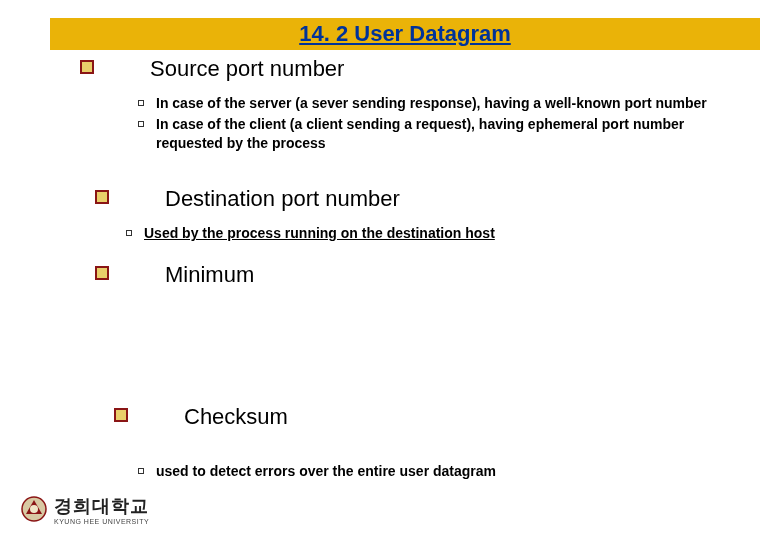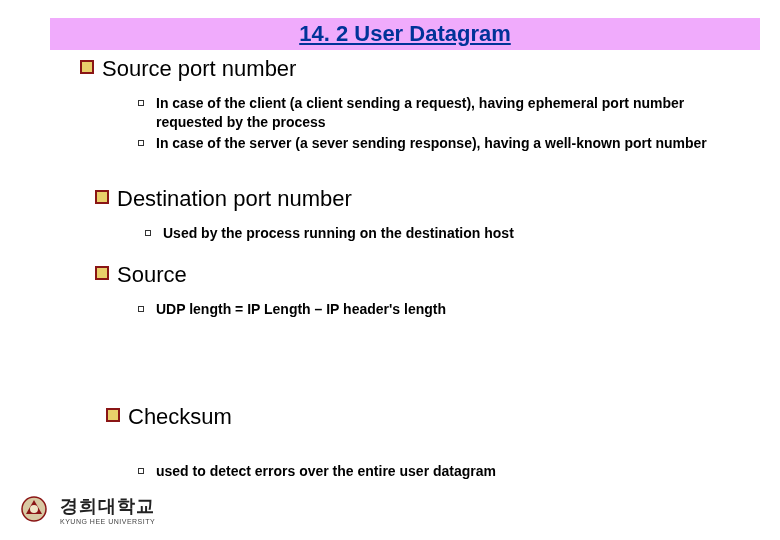--- a/index.html
+++ b/index.html
@@ -10,21 +10,21 @@
     font-family: Arial, Helvetica, sans-serif;
     position: relative;
     overflow: hidden;
   }
   .title-bar {
     position: absolute;
     top: 18px;
     left: 50px;
     right: 20px;
     height: 32px;
-    background: #f0abfc;
+    background: #eab308;
     display: flex;
     align-items: center;
     justify-content: center;
   }
   .title-text {
     color: #003399;
     font-size: 22px;
     font-weight: bold;
     text-decoration: underline;
   }
@@ -48,20 +48,21 @@
     border: 1.5px solid #333333;
     margin-right: 12px;
     vertical-align: top;
     margin-top: 6px;
     flex-shrink: 0;
   }
   .section {
     position: absolute;
     display: flex;
     align-items: flex-start;
+    gap: 48px;
   }
   .section-heading {
     font-size: 22px;
     color: #000000;
     font-weight: normal;
   }
   .sub-list {
     position: absolute;
   }
   .sub-item {
@@ -75,21 +76,20 @@
     color: #000000;
     line-height: 1.35;
     max-width: 580px;
   }
   .logo {
     position: absolute;
     left: 14px;
     bottom: 14px;
     display: flex;
     align-items: center;
-    gap: 6px;
   }
   .emblem {
     width: 40px;
     height: 34px;
   }
   .logo-text-kr {
     font-size: 18px;
     font-weight: bold;
     color: #222;
     letter-spacing: 1px;
@@ -108,51 +108,47 @@
   <span class="title-text">14. 2 User Datagram</span>
 </div>
 
 <div class="section" style="top:56px; left:80px;">
   <span class="bullet-major"></span>
   <span class="section-heading">Source port number</span>
 </div>
 <div class="sub-list" style="top:94px; left:138px;">
   <div class="sub-item">
     <span class="bullet-minor"></span>
-    <span class="sub-text">In case of the client (a client sending a request), having ephemeral port number requested by the process</span>
+    <span class="sub-text">In case of the server (a sever sending response), having a well-known port number</span>
   </div>
   <div class="sub-item">
     <span class="bullet-minor"></span>
-    <span class="sub-text">In case of the server (a sever sending response), having a well-known port number</span>
+    <span class="sub-text">In case of the client (a client sending a request), having ephemeral port number requested by the process</span>
   </div>
 </div>
 
 <div class="section" style="top:186px; left:95px;">
   <span class="bullet-major"></span>
   <span class="section-heading">Destination port number</span>
 </div>
-<div class="sub-list" style="top:224px; left:145px;">
+<div class="sub-list" style="top:224px; left:126px;text-decoration:underline;">
   <div class="sub-item">
     <span class="bullet-minor"></span>
     <span class="sub-text">Used by the process running on the destination host</span>
   </div>
 </div>
 
 <div class="section" style="top:262px; left:95px;">
   <span class="bullet-major"></span>
-  <span class="section-heading">Source</span>
+  <span class="section-heading">Minimum</span>
 </div>
 <div class="sub-list" style="top:300px; left:138px;">
-  <div class="sub-item">
-    <span class="bullet-minor"></span>
-    <span class="sub-text">UDP length = IP Length – IP header's length</span>
-  </div>
 </div>
 
-<div class="section" style="top:404px; left:92px;padding-left:14px;">
+<div class="section" style="top:404px; left:100px;padding-left:14px;">
   <span class="bullet-major"></span>
   <span class="section-heading">Checksum</span>
 </div>
 <div class="sub-list" style="top:462px; left:138px;">
   <div class="sub-item">
     <span class="bullet-minor"></span>
     <span class="sub-text">used to detect errors over the entire user datagram</span>
   </div>
 </div>
 

